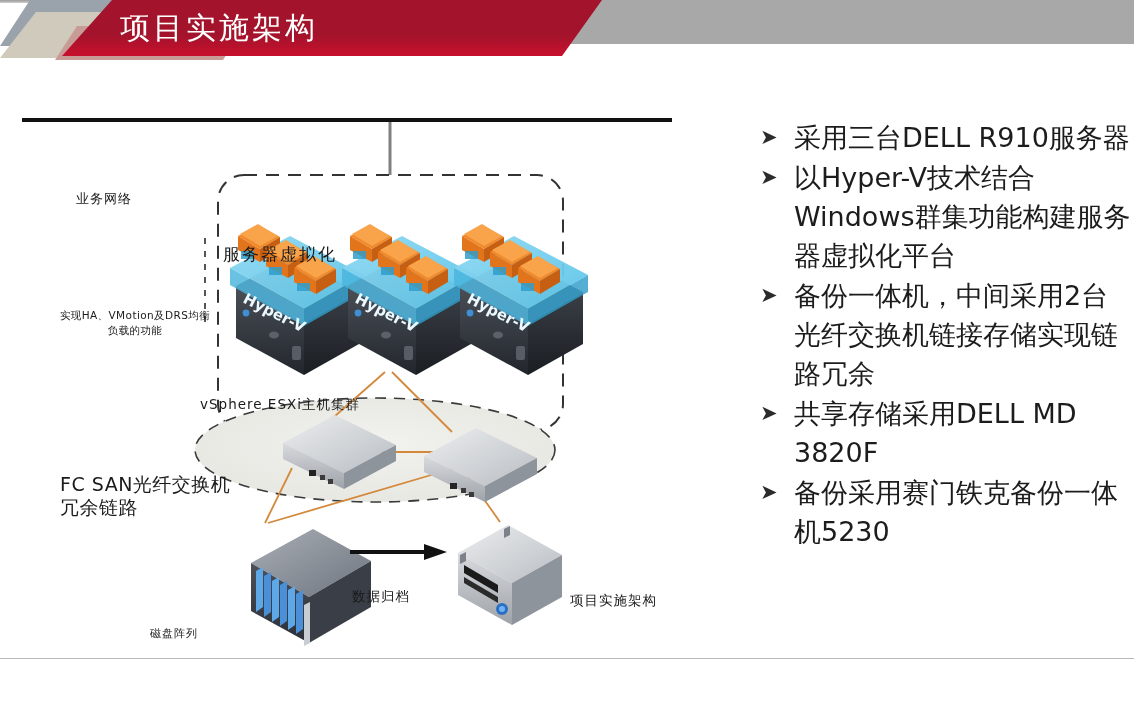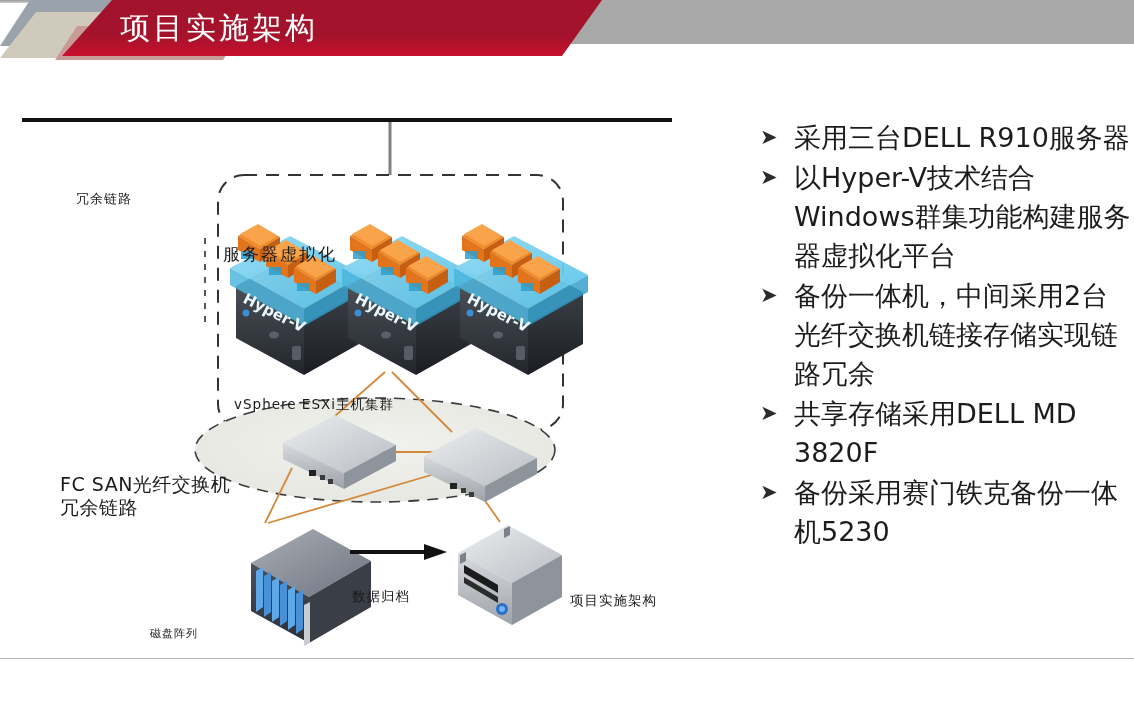--- a/index.html
+++ b/index.html
@@ -36,21 +36,21 @@
   #diagram svg{position:absolute;left:0;top:0;}
 
   .lbl{position:absolute;color:#1a1a1a;white-space:nowrap;
        font-family:"DejaVu Sans","Liberation Sans",sans-serif;}
   #lbl-business-network{left:76px;top:130px;font-size:13px;letter-spacing:1px;}
   #lbl-ha-note{left:55px;top:248px;font-size:10.5px;line-height:15px;
        text-align:center;width:160px;white-space:normal;letter-spacing:.4px;}
   #lbl-virtualization{left:0;top:183px;width:560px;text-align:center;
        font-size:17px;letter-spacing:2px;}
   #lbl-esxi{left:0;top:336px;width:560px;text-align:center;font-size:13.5px;
-       letter-spacing:1px;padding-left:34px;}
+       letter-spacing:1px;}
   #lbl-fcsan{left:60px;top:413px;width:175px;text-align:left;font-size:19px;
        line-height:23px;letter-spacing:.5px;white-space:normal;}
   #lbl-diskarray{left:150px;top:566px;font-size:11px;letter-spacing:1px;}
   #lbl-archive{left:352px;top:528px;font-size:13.5px;letter-spacing:1px;text-align:center;}
   #lbl-backup{left:570px;top:532px;font-size:13.5px;letter-spacing:1px;}
 
   
   #bullets{position:absolute;left:760px;top:118px;width:374px;}
   .bullet{display:flex;align-items:flex-start;margin-bottom:1px;}
   .bullet-marker{flex:0 0 auto;width:27px;color:#2b2b2b;font-size:21px;
@@ -295,21 +295,22 @@
       <polygon points="60,68 110,40 110,82 60,110" fill="#8e949b"></polygon>
       <polygon points="12,50 46,70 46,78 12,58" fill="#1b1b1b"></polygon>
       <polygon points="12,62 46,82 46,88 12,68" fill="#2b2b2b"></polygon>
       <circle cx="50" cy="94" r="6" fill="#2b6fc4"></circle>
       <circle cx="50" cy="94" r="3" fill="#6fb3f5"></circle>
       <polygon points="8,40 14,37 14,46 8,49" fill="#7d828a"></polygon>
       <polygon points="52,14 58,11 58,20 52,23" fill="#7d828a"></polygon>
     </g>
   </svg>
 
-  <div class="lbl" id="lbl-business-network">冗余链路</div>
+  <div class="lbl" id="lbl-business-network">业务网络</div>
+  <div class="lbl" id="lbl-ha-note">实现HA、VMotion及DRS均衡负载的功能</div>
   <div class="lbl" id="lbl-virtualization">服务器虚拟化</div>
   <div class="lbl" id="lbl-esxi">vSphere ESXi主机集群</div>
   <div class="lbl" id="lbl-fcsan">FC SAN光纤交换机 冗余链路</div>
   <div class="lbl" id="lbl-diskarray">磁盘阵列</div>
   <div class="lbl" id="lbl-archive">数据归档</div>
   <div class="lbl" id="lbl-backup">项目实施架构</div>
 </div>
 
 <div id="bullets">
   <div class="bullet">

